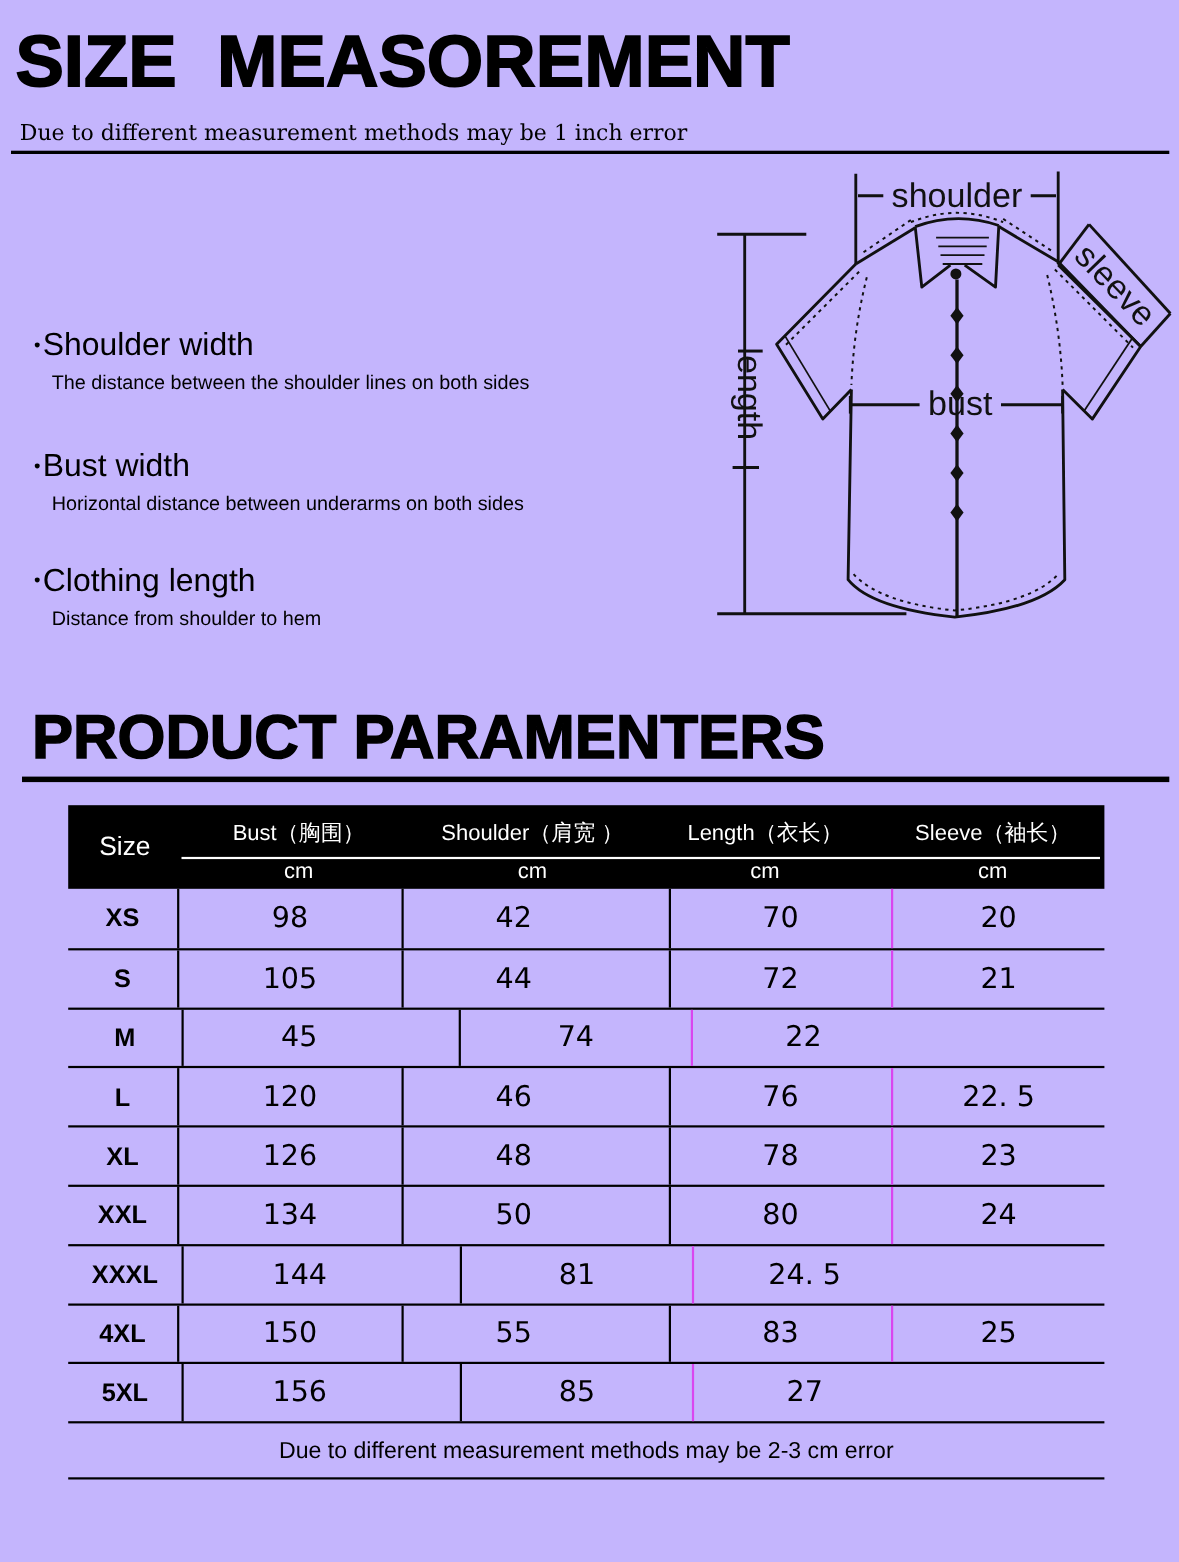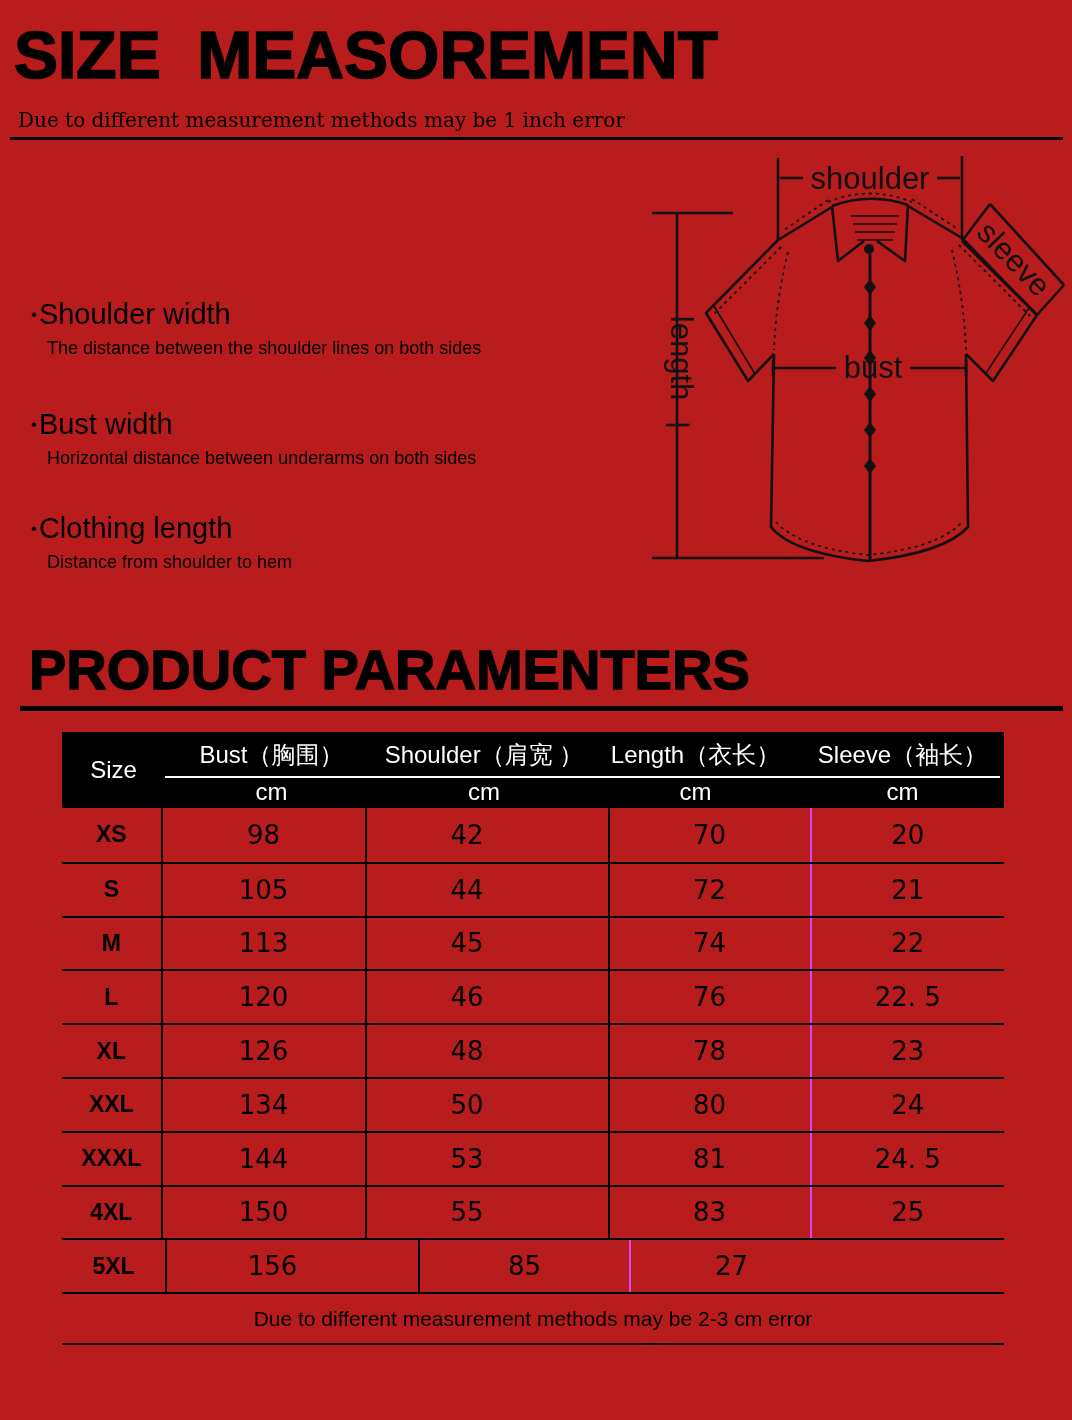--- a/index.html
+++ b/index.html
@@ -1,16 +1,16 @@
 <!DOCTYPE html>
 <html><head>
 <meta charset="utf-8">
 <style>
   html,body{margin:0;padding:0;background:#fff;}
-  #page{position:relative;width:1072px;height:1420px;background:#b91c1c;color:#000;
+  #page{position:relative;width:1072px;height:1420px;background:#c4b5fd;color:#000;
         font-family:"Liberation Sans",sans-serif;overflow:hidden;}
 
   
   .title{position:absolute;left:14px;top:22px;font-size:66px;font-weight:900;
          letter-spacing:0px;white-space:pre;line-height:1.0;
          -webkit-text-stroke:1.6px #000;}
   .subtitle{position:absolute;left:18px;top:108px;font-size:20px;
             font-family:"DejaVu Serif","Liberation Serif",serif;}
   .rule1{position:absolute;left:10px;top:137px;width:1053px;height:3px;background:#000;}
 
@@ -39,21 +39,21 @@
 
   
   .size-table{position:absolute;left:62px;top:732px;width:942px;}
   .thead{display:flex;height:76px;background:#000;color:#fff;align-items:center;}
   .size-head{width:103px;display:flex;align-items:center;justify-content:center;
              font-size:24px;}
   .head-right{flex:1;display:flex;flex-direction:column;}
   .name-row{height:42px;display:flex;align-items:center;}
   .head-divider{height:2px;background:#fff;margin-right:4px;}
   .unit-row{flex:1;display:flex;align-items:center;}
-  .hcell{display:flex;align-items:center;justify-content:center;font-size:24px;}
+  .hcell{display:flex;align-items:center;justify-content:center;font-size:20px;}
   .hcell.c1{width:213px;} .hcell.c2{width:212px;} .hcell.c3{width:211px;} .hcell.c4{width:203px;}
   .tbody .trow{display:flex;height:53.8px;box-sizing:border-box;border-top:2px solid #000;}
   .tbody .trow:first-child{border-top:none;}
   .tcell{box-sizing:border-box;display:flex;align-items:center;justify-content:center;
          font-size:26px;font-family:"DejaVu Sans",sans-serif;}
   .tcell.size{width:103px;font-size:23px;font-weight:600;
               font-family:"Liberation Sans",sans-serif;}
   .tcell.v1{width:213px;border-left:2px solid #000;}
   .tcell.v2{width:212px;border-left:2px solid #000;}
   .tcell.v3{width:211px;border-left:2px solid #000;margin-left:40px;}
@@ -200,21 +200,20 @@
       </div>
       <div class="trow">
         <div class="tcell size">S</div>
         <div class="tcell v1">105</div>
         <div class="tcell v2">44</div>
         <div class="tcell v3">72</div>
         <div class="tcell v4">21</div>
       </div>
       <div class="trow">
         <div class="tcell size">M</div>
-        <div class="tcell v1">113</div>
         <div class="tcell v2">45</div>
         <div class="tcell v3">74</div>
         <div class="tcell v4">22</div>
       </div>
       <div class="trow">
         <div class="tcell size">L</div>
         <div class="tcell v1">120</div>
         <div class="tcell v2">46</div>
         <div class="tcell v3">76</div>
         <div class="tcell v4">22. 5</div>
@@ -229,21 +228,20 @@
       <div class="trow">
         <div class="tcell size">XXL</div>
         <div class="tcell v1">134</div>
         <div class="tcell v2">50</div>
         <div class="tcell v3">80</div>
         <div class="tcell v4">24</div>
       </div>
       <div class="trow">
         <div class="tcell size">XXXL</div>
         <div class="tcell v1">144</div>
-        <div class="tcell v2">53</div>
         <div class="tcell v3">81</div>
         <div class="tcell v4">24. 5</div>
       </div>
       <div class="trow">
         <div class="tcell size">4XL</div>
         <div class="tcell v1">150</div>
         <div class="tcell v2">55</div>
         <div class="tcell v3">83</div>
         <div class="tcell v4">25</div>
       </div>

